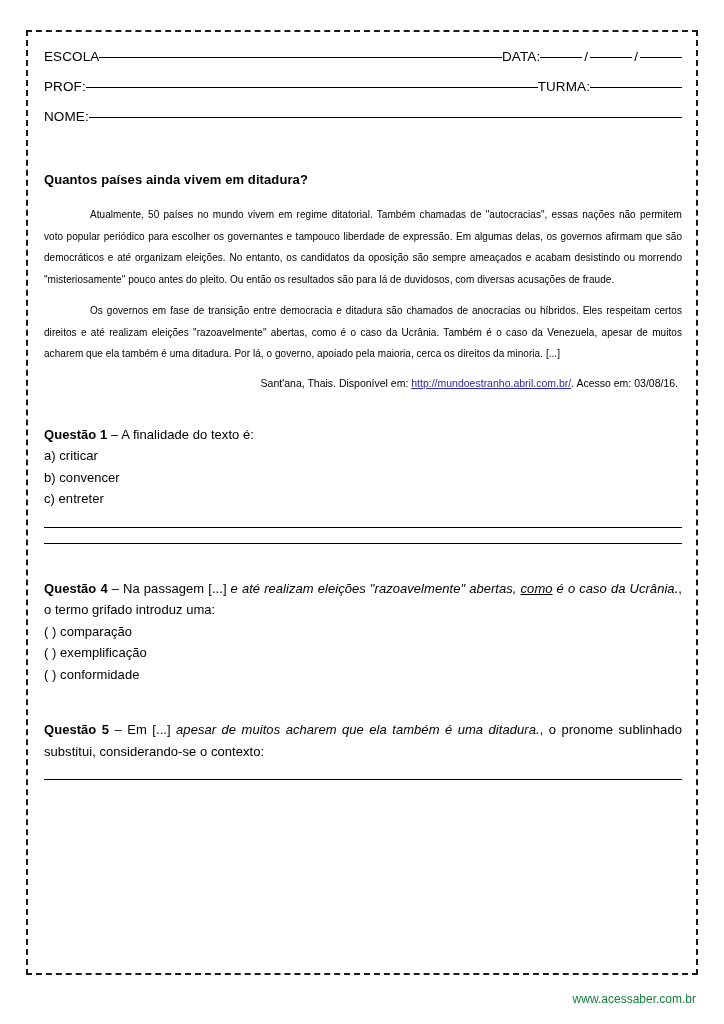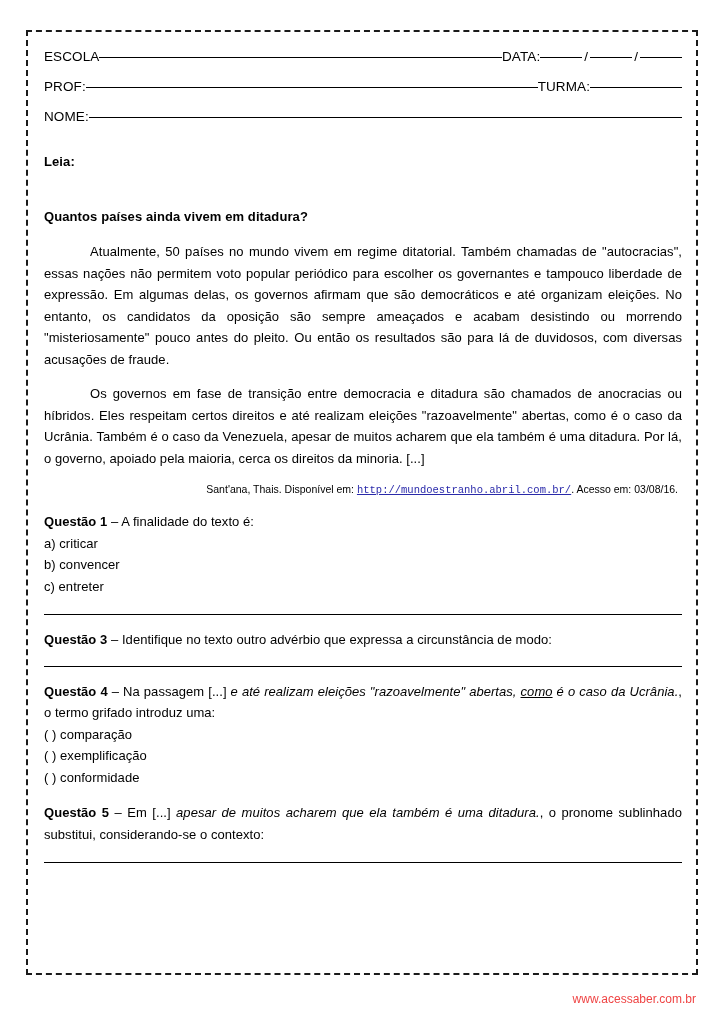--- a/index.html
+++ b/index.html
@@ -78,49 +78,48 @@
     margin-top: 22px;
     letter-spacing: 0.1px;
   }
   .article-title {
     font-size: 13px;
     font-weight: bold;
     margin-top: 40px;
     letter-spacing: 0.1px;
   }
   .para {
-    font-size: 13px;
+    font-size: 10px;
     text-align: justify;
     text-indent: 46px;
     line-height: 21.5px;
     margin-top: 17px;
     letter-spacing: 0.05px;
   }
   .para + .para {
     margin-top: 0;
   }
   .source {
     font-size: 10.5px;
     text-align: right;
     margin-top: 11px;
     padding-right: 4px;
     line-height: 14px;
   }
   .source a, .source .link {
     color: #2a2aaa;
     text-decoration: underline;
-    font-family: Liberation Mono, monospace;
   }
 
   
   .question {
     font-size: 13px;
     text-align: justify;
     line-height: 21.5px;
-    margin-top: 14px;
+    margin-top: 34px;
     letter-spacing: 0.05px;
   }
   .q-label {
     font-weight: bold;
   }
   .alt {
     font-size: 13px;
     line-height: 21.5px;
     letter-spacing: 0.05px;
   }
@@ -140,21 +139,21 @@
   
   .footer {
     position: absolute;
     left: 0;
     top: 992px;
     width: 724px;
     text-align: right;
     padding-right: 28px;
     box-sizing: border-box;
     font-size: 12px;
-    color: #ef4444;
+    color: #15803d;
   }
 </style>
 </head>
 <body>
 
 <div class="page">
 
   <div class="sheet">
     <div class="sheet-inner">
 
@@ -174,21 +173,20 @@
         <span class="rule"></span>
         <span class="field-label">TURMA:</span>
         <span class="rule fixed-lg"></span>
       </div>
 
       <div class="field-row">
         <span class="field-label">NOME:</span>
         <span class="rule"></span>
       </div>
 
-      <div class="leia">Leia:</div>
 
       <div class="article-title">Quantos países ainda vivem em ditadura?</div>
 
       <p class="para">Atualmente, 50 países no mundo vivem em regime ditatorial. Também chamadas de "autocracias", essas nações não permitem voto popular periódico para escolher os governantes e tampouco liberdade de expressão. Em algumas delas, os governos afirmam que são democráticos e até organizam eleições. No entanto, os candidatos da oposição são sempre ameaçados e acabam desistindo ou morrendo "misteriosamente" pouco antes do pleito. Ou então os resultados são para lá de duvidosos, com diversas acusações de fraude.</p>
       <p class="para">Os governos em fase de transição entre democracia e ditadura são chamados de anocracias ou híbridos. Eles respeitam certos direitos e até realizam eleições "razoavelmente" abertas, como é o caso da Ucrânia. Também é o caso da Venezuela, apesar de muitos acharem que ela também é uma ditadura. Por lá, o governo, apoiado pela maioria, cerca os direitos da minoria. [...]</p>
 
       <div class="source">
         <span>Sant'ana, Thais. Disponível em: </span><span class="link">http://mundoestranho.abril.com.br/</span><span>. Acesso em: 03/08/16.</span>
       </div>
 
@@ -196,25 +194,20 @@
         <span class="q-label">Questão 1</span>
         <span>–</span>
         <span>A finalidade do texto é:</span>
       </div>
       <div class="alt">a) criticar</div>
       <div class="alt">b) convencer</div>
       <div class="alt">c) entreter</div>
 
       <div class="answer-line"></div>
 
-      <div class="question">
-        <span class="q-label">Questão 3</span>
-        <span>–</span>
-        <span>Identifique no texto outro advérbio que expressa a circunstância de modo:</span>
-      </div>
       <div class="answer-line tight"></div>
 
       <div class="question">
         <span class="q-label">Questão 4</span>
         <span>–</span>
         <span>Na passagem [...] </span><em class="it">e até realizam eleições "razoavelmente" abertas, </em><em class="it"><u class="ul">como</u></em><em class="it"> é o caso da Ucrânia.</em><span>, o termo grifado introduz uma:</span>
       </div>
       <div class="alt">(    ) comparação</div>
       <div class="alt">(    ) exemplificação</div>
       <div class="alt">(    ) conformidade</div>

